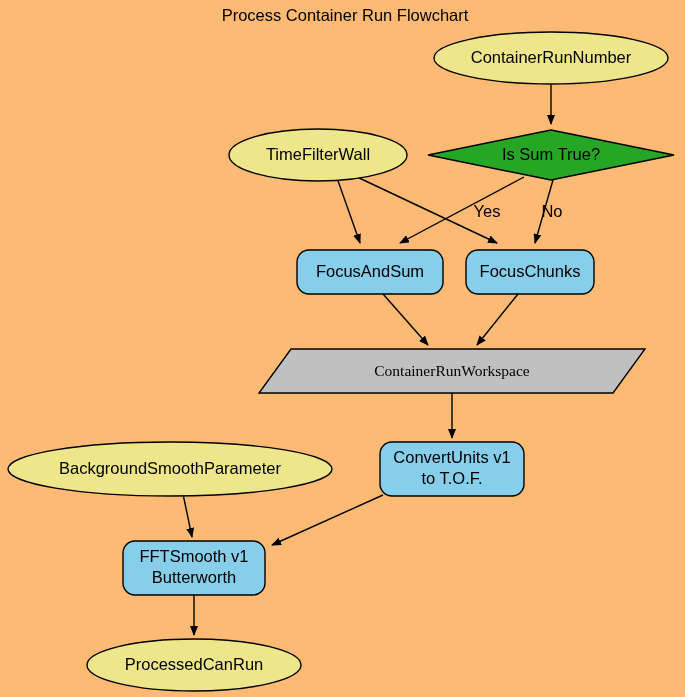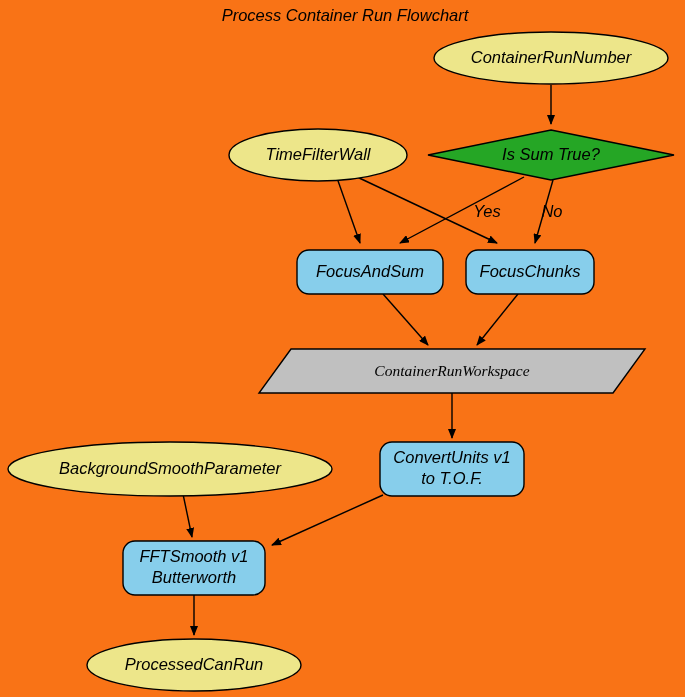--- a/index.html
+++ b/index.html
@@ -11,22 +11,21 @@
   body {
     width: 685px;
     height: 697px;
     overflow: hidden;
     font-family: "Liberation Sans", sans-serif;
   }
   #flowchart-root {
     position: relative;
     width: 685px;
     height: 697px;
-    background: #f97316;
-    font-style: italic;
+    background: #fdba74;
   }
   svg#flow-svg {
     display: block;
     width: 685px;
     height: 697px;
   }
   .node-shape {
     stroke: #000000;
     stroke-width: 1.4;
   }

